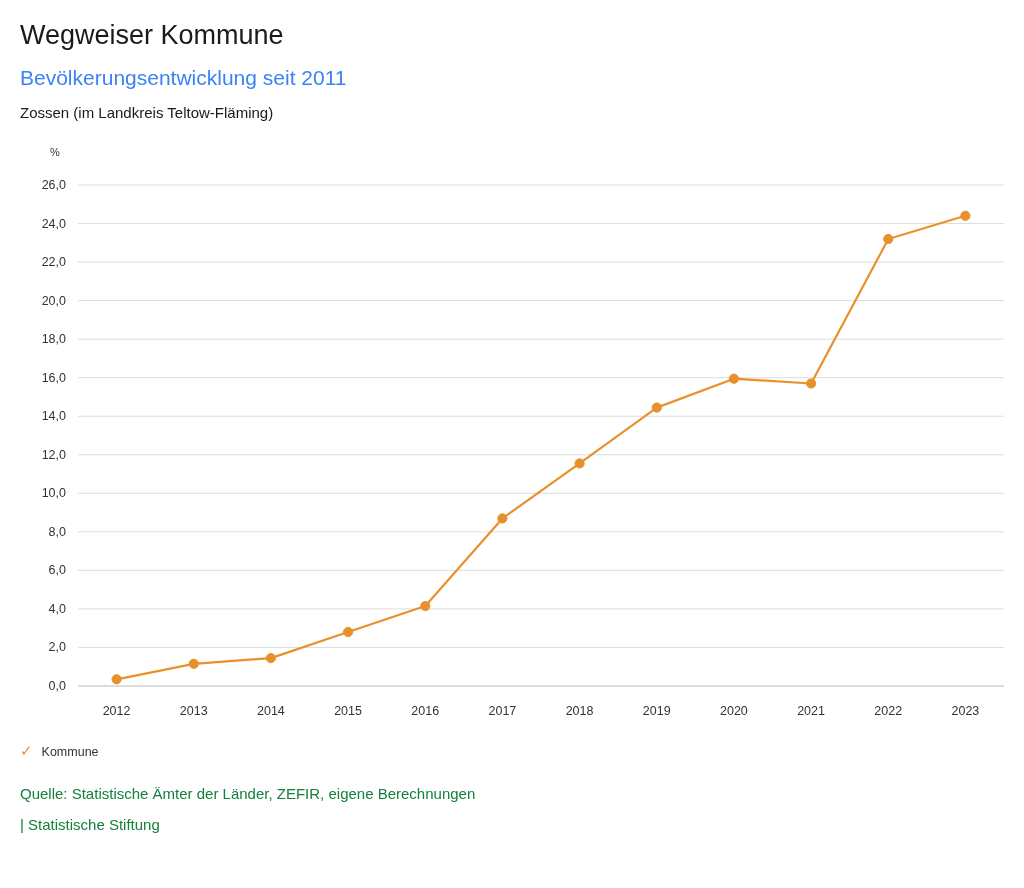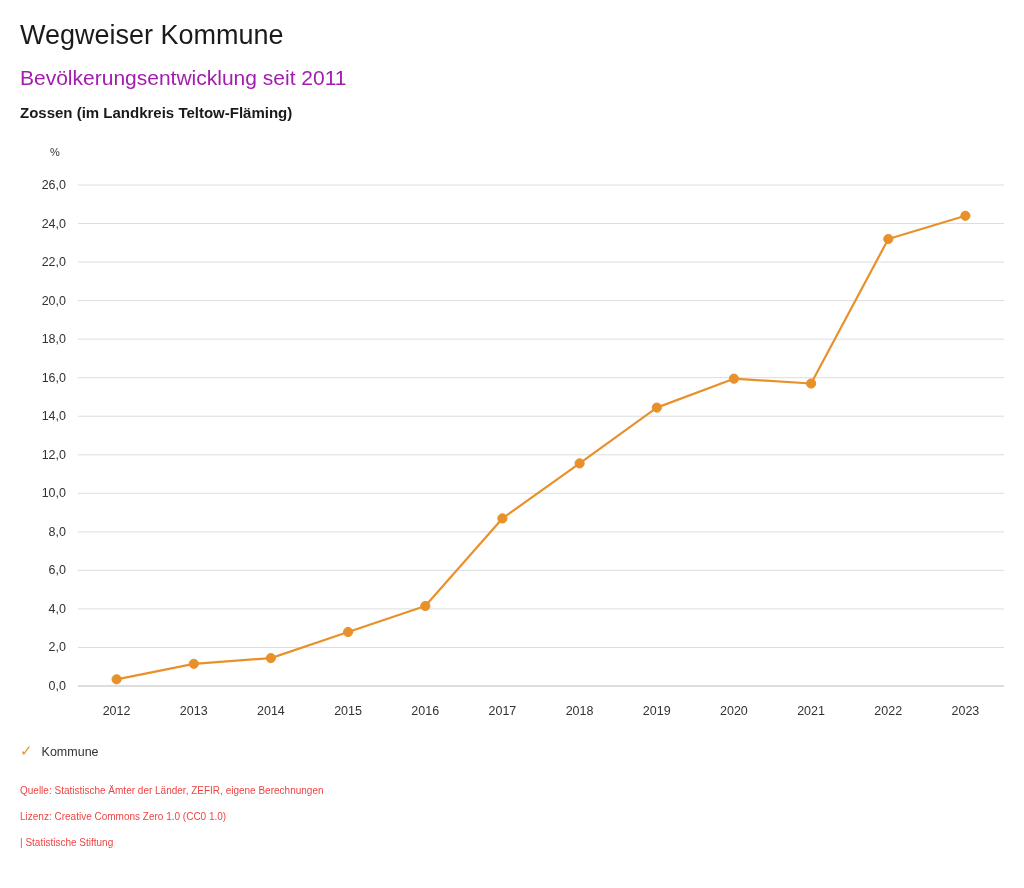--- a/index.html
+++ b/index.html
@@ -30,28 +30,28 @@
     font-weight: 400;
     color: #1a1a1a;
     letter-spacing: 0px;
   }
   .subtitle {
     position: absolute;
     left: 20px;
     top: 66px;
     font-size: 21px;
     font-weight: 400;
-    color: #a21caf;
+    color: #3b82f6;
   }
   .region {
     position: absolute;
     left: 20px;
     top: 104px;
     font-size: 15px;
-    font-weight: 700;
+    font-weight: 400;
     color: #1a1a1a;
   }
   .unit-label {
     position: absolute;
     left: 50px;
     top: 146px;
     font-size: 11px;
     color: #333333;
   }
   .plot-wrap {
@@ -75,22 +75,22 @@
     font-size: 15px;
     margin-right: 9px;
     line-height: 1;
     display: inline-block;
     transform: translateY(-1px);
   }
   .footnotes {
     position: absolute;
     left: 20px;
     top: 786px;
-    font-size: 10px;
-    color: #ef4444;
+    font-size: 15px;
+    color: #15803d;
     line-height: 1;
   }
   .footnotes div {
     margin-bottom: 16px;
   }
   svg text {
     font-family: "Liberation Sans", sans-serif;
   }
 </style>
 </head>
@@ -162,17 +162,16 @@
       </svg>
   </div>
 
   <div class="legend">
     <span class="check">✓</span>
     <span>Kommune</span>
   </div>
 
   <div class="footnotes">
     <div>Quelle: Statistische Ämter der Länder, ZEFIR, eigene Berechnungen</div>
-    <div>Lizenz: Creative Commons Zero 1.0 (CC0 1.0)</div>
     <div>| Statistische Stiftung</div>
   </div>
 
 </div>
 
 </body></html>

